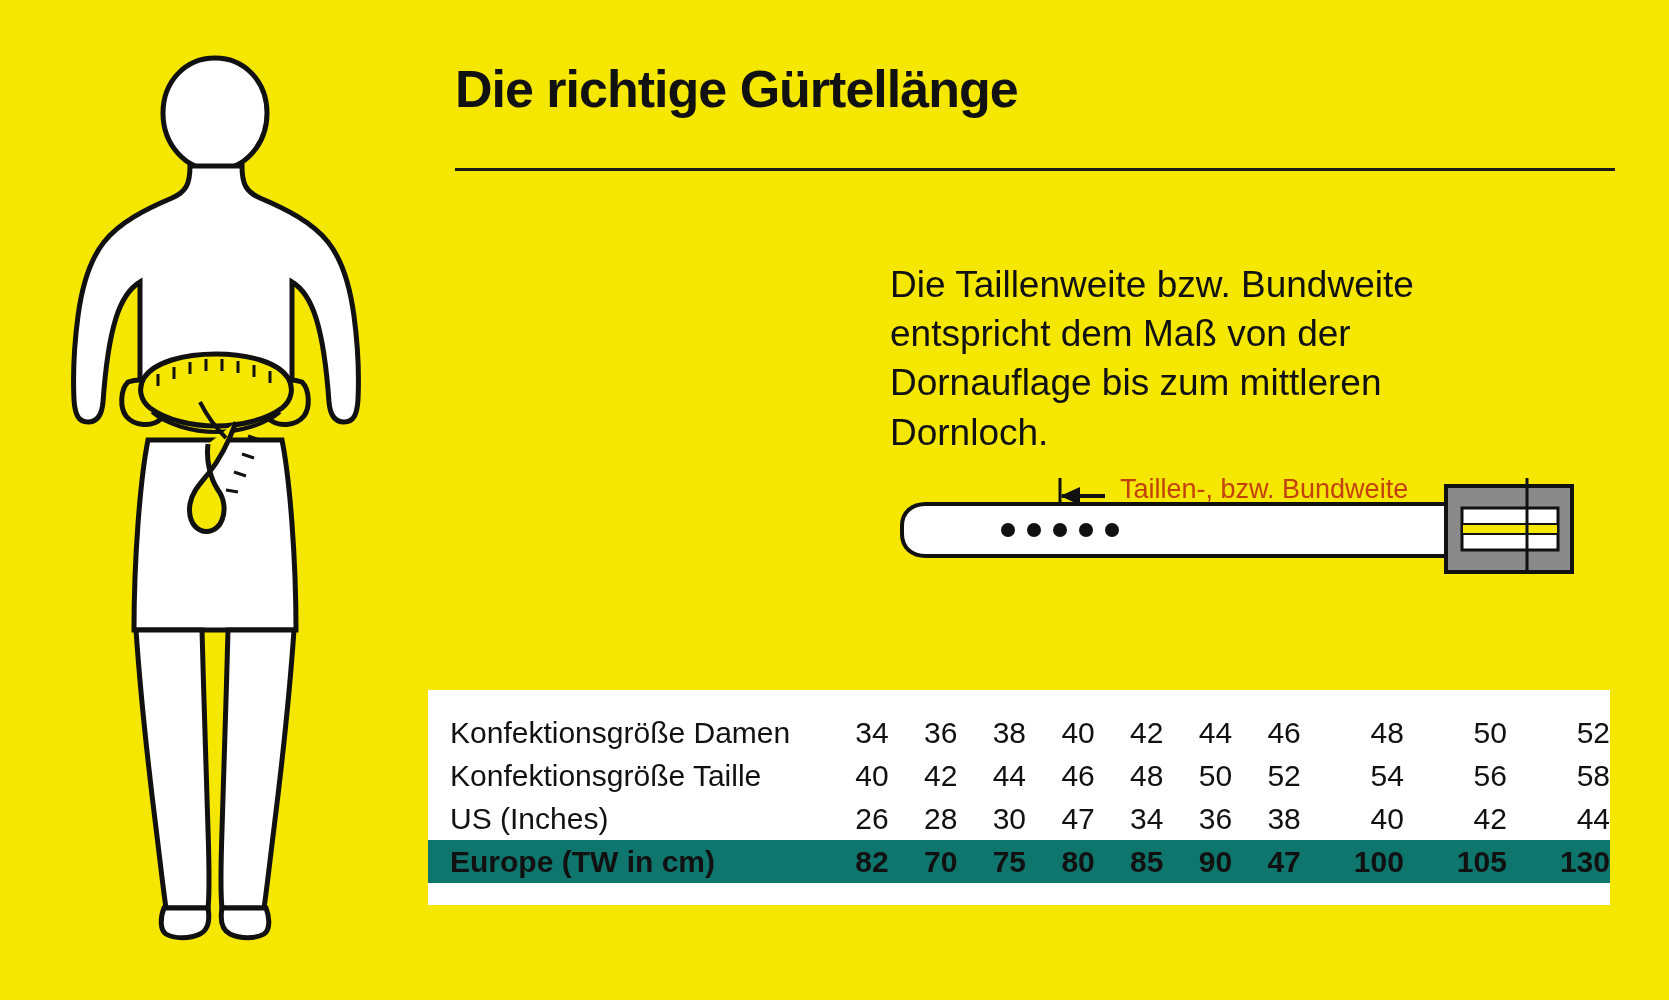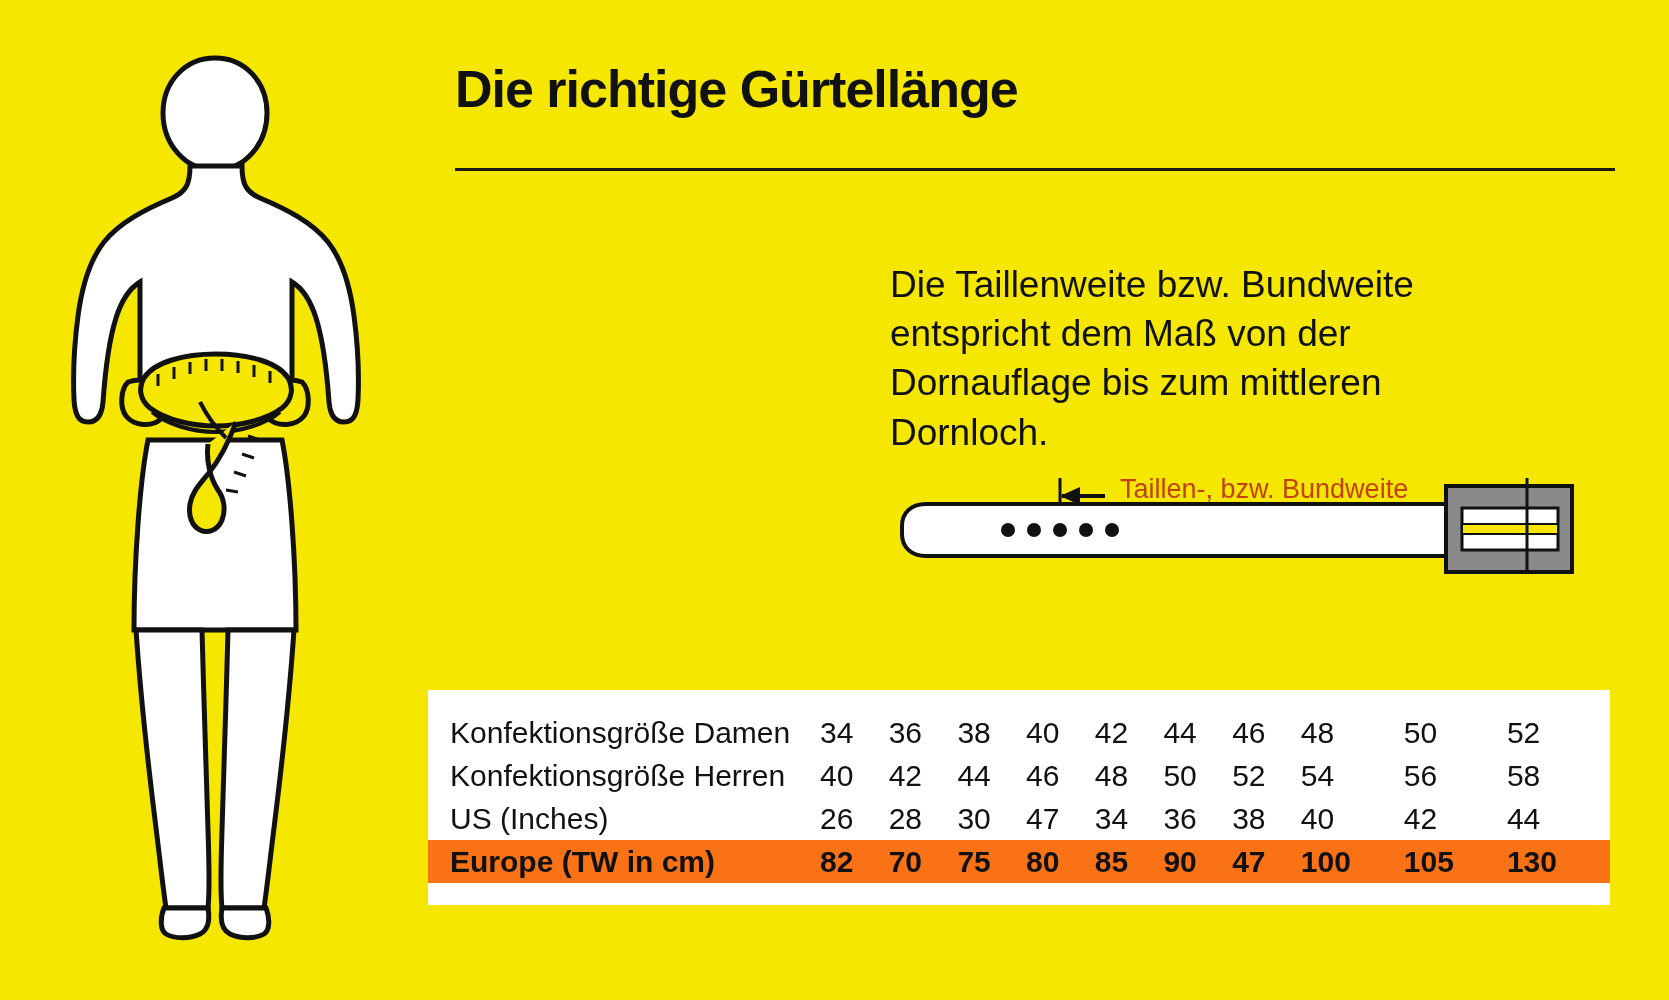--- a/index.html
+++ b/index.html
@@ -100,30 +100,30 @@
     left: 0;
     top: 0;
     width: 1182px;
     border-collapse: collapse;
     font-size: 30px;
     color: #111111;
     margin-top: 12px;
   }
   table.sizes td {
     padding: 5px 0 4px 0;
-    text-align: left;
+    text-align: right;
     white-space: nowrap;
   }
   table.sizes td.rowlabel {
     text-align: left;
     padding-left: 22px;
     width: 370px;
   }
   table.sizes tr.highlight {
-    background: #f97316;
+    background: #0f766e;
   }
   table.sizes tr.highlight td {
     font-weight: bold;
   }
   table.sizes tr:first-child td { padding-top: 14px; }
 </style>
 </head>
 <body>
 
 <div id="page">
@@ -240,21 +240,21 @@
           <td>38</td>
           <td>40</td>
           <td>42</td>
           <td>44</td>
           <td>46</td>
           <td>48</td>
           <td>50</td>
           <td>52</td>
         </tr>
         <tr>
-          <td class="rowlabel">Konfektionsgröße Herren</td>
+          <td class="rowlabel">Konfektionsgröße Taille</td>
           <td>40</td>
           <td>42</td>
           <td>44</td>
           <td>46</td>
           <td>48</td>
           <td>50</td>
           <td>52</td>
           <td>54</td>
           <td>56</td>
           <td>58</td>

